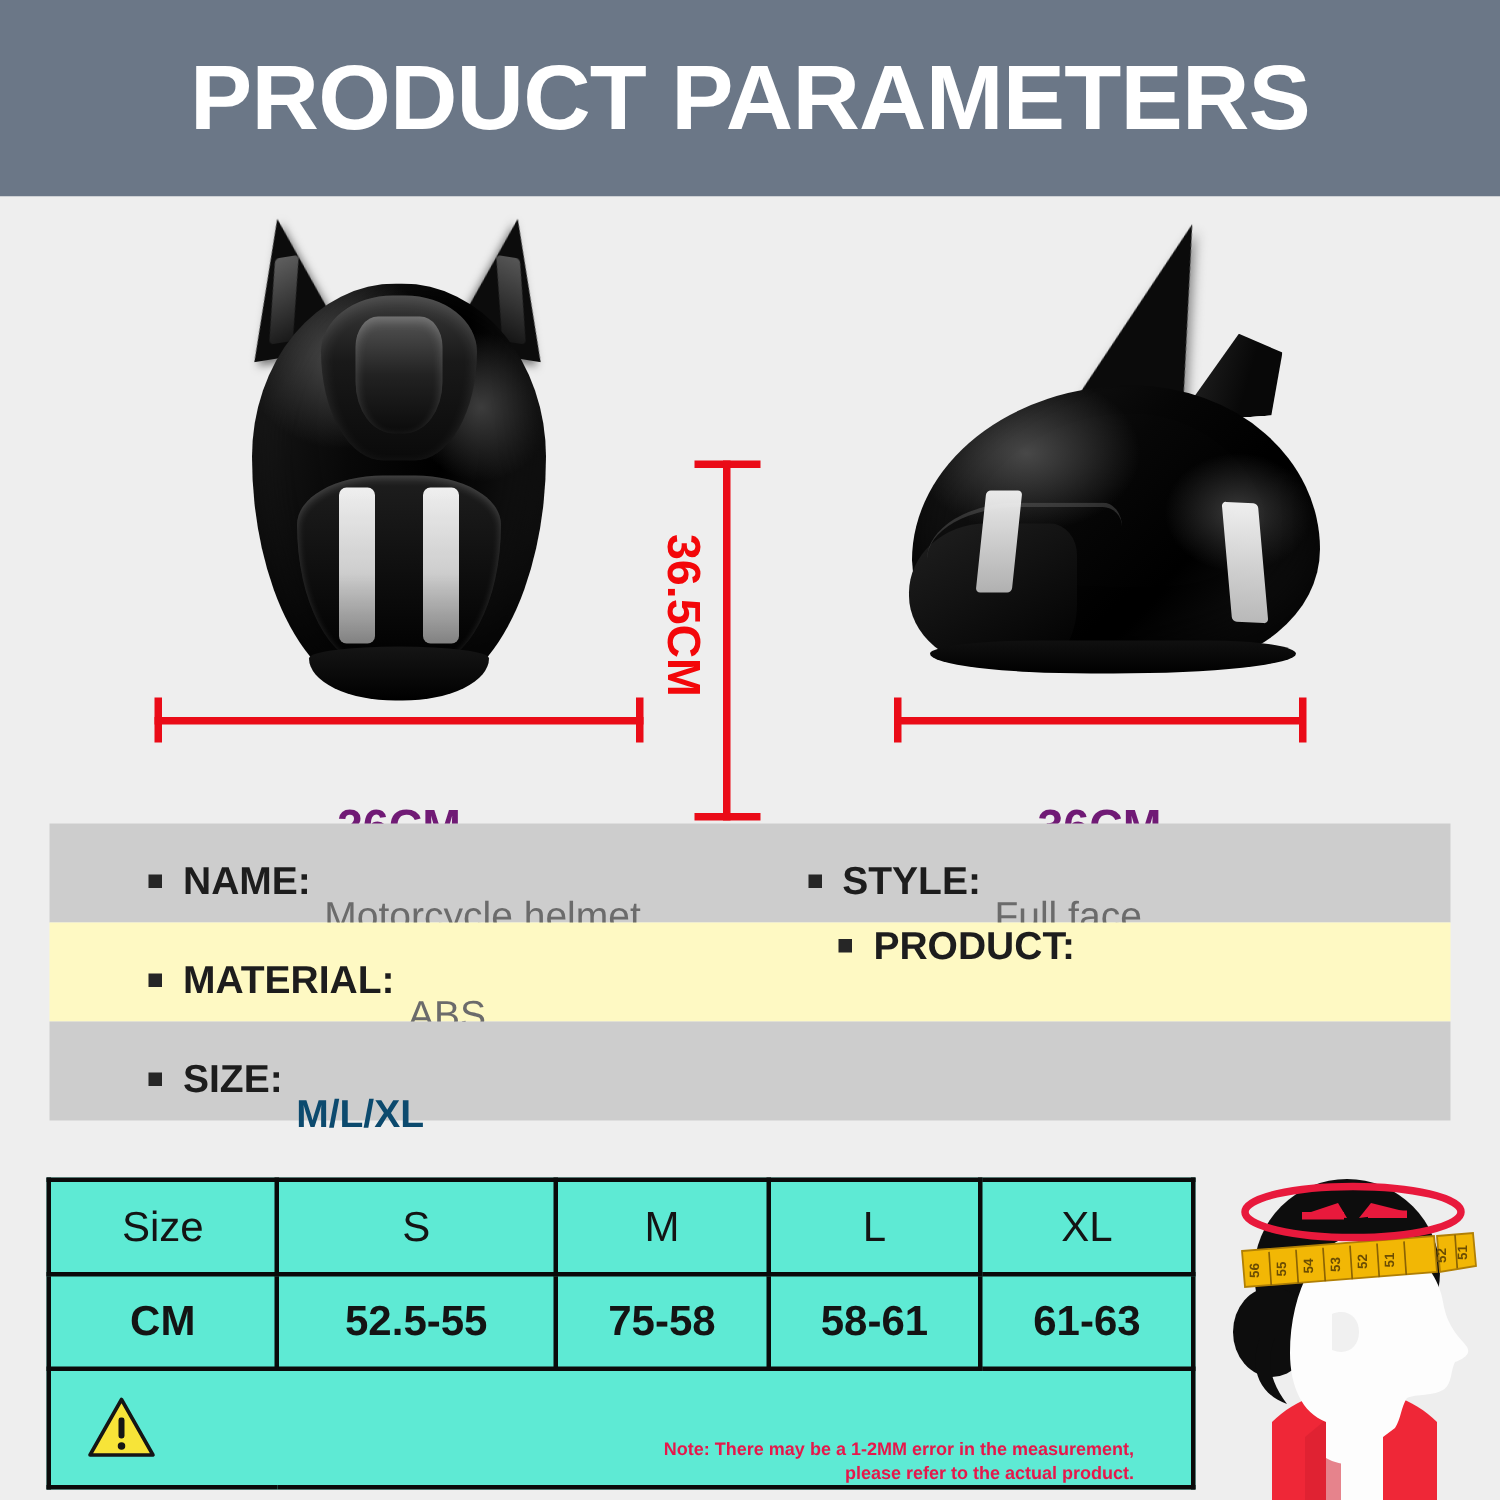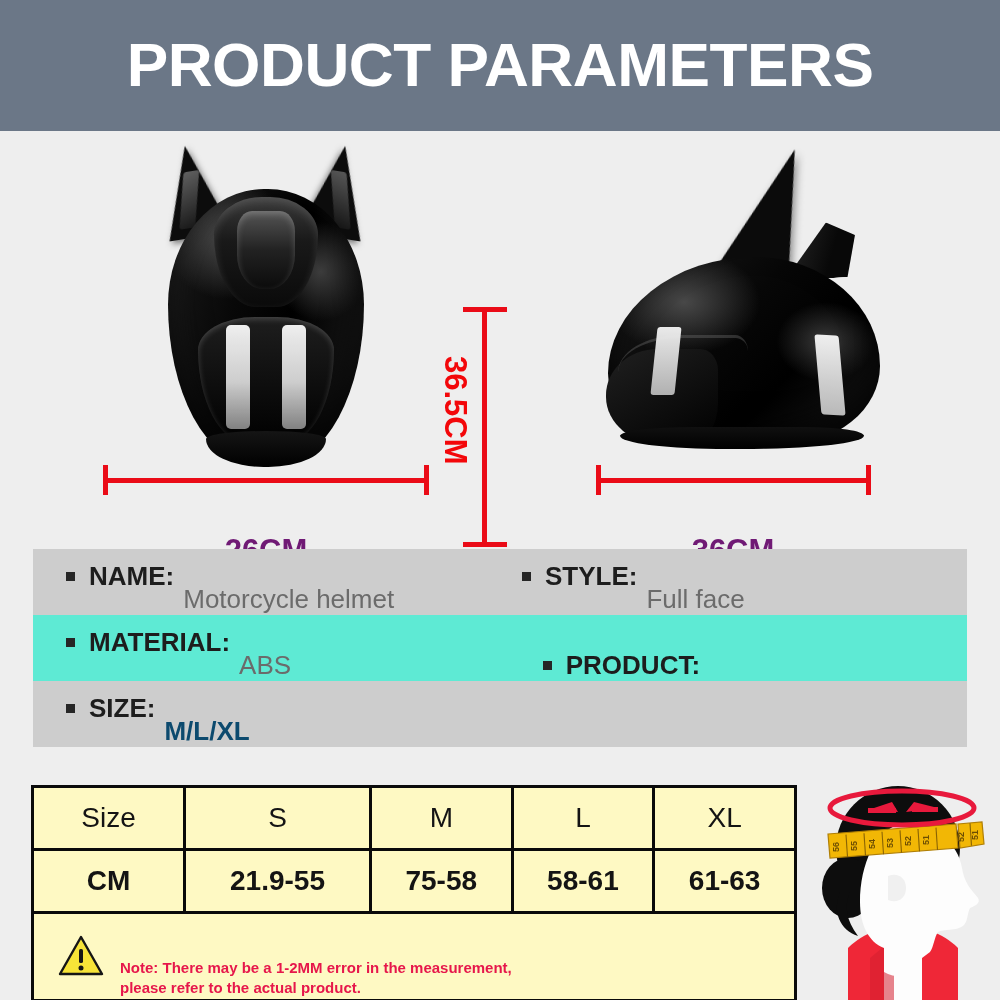--- a/index.html
+++ b/index.html
@@ -178,53 +178,53 @@
   .dim-v-cap { position:absolute; height:5px; width:44px; background:#ea0b17; left:463px; }
   .dim-v-label {
     position:absolute; left:473px; top:225px;
     color:#f3070a; font-weight:bold; font-size:31px; letter-spacing:0px;
     transform:rotate(90deg); transform-origin:left top; white-space:nowrap;
   }
 
   
   .specs { position:absolute; left:33px; top:549px; width:934px; }
   .spec-row {
-    position:relative; height:66px; display:flex; align-items:flex-end;
+    position:relative; height:66px; display:flex; align-items:flex-start;padding-left:33px;
   }
   .spec-row.shade-dark { background:#cdcdcd; }
-  .spec-row.shade-light { background:#5eead4;gap:41px; }
+  .spec-row.shade-light { background:#fef9c3;gap:41px; }
   .spec-cell { width:50%; display:flex; align-items:center; padding-left:33px; }
   .spec-cell.right { padding-left:22px; }
   .bullet {
     width:9px; height:9px; background:#262626; margin-right:14px; flex:none;
   }
   .spec-key { font-size:26px; font-weight:bold; color:#1d1d1d; margin-right:9px; white-space:nowrap; }
   .spec-val { font-size:26px; color:#6b6b6b; white-space:nowrap;margin-top:46px; }
   .spec-val.strong { font-weight:bold; color:#0c4a6e; }
 
   
   .size-table {
     position:absolute; left:31px; top:785px; width:766px;
-    border:3px solid #0a0a0a; border-collapse:collapse; background:#fef9c3;
+    border:3px solid #0a0a0a; border-collapse:collapse; background:#5eead4;
   }
   .size-table td {
     border:3px solid #0a0a0a;
     text-align:center; vertical-align:middle;
     height:63px; font-size:28px; color:#141414;
   }
   .size-table tr.head td { font-weight:normal; }
   .size-table tr.body td { font-weight:bold; }
   .size-table td.first { width:152px; font-weight:normal; }
   .note-cell { height:68px !important; padding:0 10px; }
   .note-inner { display:flex; align-items:center; justify-content:flex-start; gap:16px; padding-left:14px; }
   .warn-tri { width:46px; height:42px; position:relative; flex:none; }
   .warn-tri svg { display:block; }
   .note-text {
-    color:#e6174b; font-size:15px; font-weight:bold; line-height:1.35;
-    text-align:left; flex:1; padding-right:28px;margin-top:44px;
+    color:#e6174b; font-size:12px; font-weight:bold; line-height:1.35;
+    text-align:right; flex:1; padding-right:28px;margin-top:44px;
   }
 
   
   .woman { position:absolute; left:806px; top:772px; width:194px; height:228px; }
 </style>
 </head>
 <body>
 
 <div class="header">
   <div class="header-title">PRODUCT PARAMETERS</div>
@@ -321,21 +321,21 @@
   <tbody>
       <tr class="head">
     <td class="first">Size</td>
     <td>S</td>
     <td>M</td>
     <td>L</td>
     <td>XL</td>
   </tr>
   <tr class="body">
     <td class="first">CM</td>
-    <td>21.9-55</td>
+    <td>52.5-55</td>
     <td>75-58</td>
     <td>58-61</td>
     <td>61-63</td>
   </tr>
   <tr>
     <td class="note-cell" colspan="5">
       <div class="note-inner">
         <span class="warn-tri">
           <svg width="46" height="42" viewBox="0 0 46 42">
             <path d="M23 2 L44 39 L2 39 Z" fill="#f7e438" stroke="#151515" stroke-width="2.4" stroke-linejoin="round"></path>

